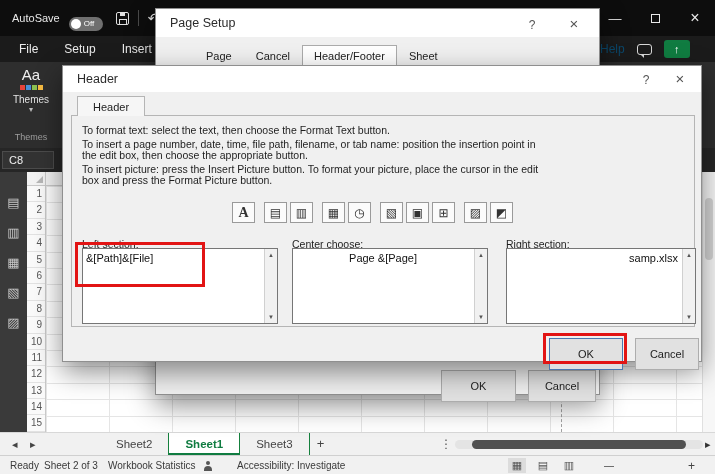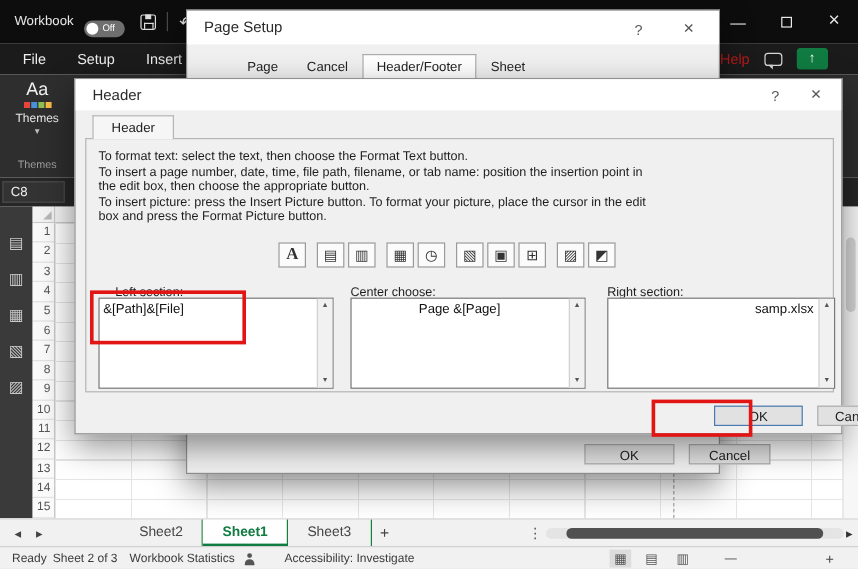--- a/index.html
+++ b/index.html
@@ -24,21 +24,21 @@
   .tb-btn.disabled{color:#6d6d6d;}
   .win-controls{position:absolute;right:0;top:0;height:36px;display:flex;z-index:6;}
   .win-btn{width:40px;height:36px;display:flex;align-items:center;justify-content:center;color:#e9e9e9;font-size:13px;}
   .max-square{width:9px;height:9px;border:1px solid #e9e9e9;display:inline-block;}
 
   
   .ribbon-tabs{position:absolute;left:0;top:36px;width:715px;height:26px;background:#1b1b1b;display:flex;align-items:center;padding-left:6px;z-index:4;}
   .r-tab{padding:5px 13px;color:#ececec;font-size:12px;white-space:nowrap;}
   .r-tab.active{font-weight:bold;}
   .help-cluster{position:absolute;top:36px;height:26px;right:0;width:115px;display:flex;align-items:center;gap:12px;z-index:4;}
-  .help-tab{color:#b91c1c;font-size:12px;}
+  .help-tab{color:#0c4a6e;font-size:12px;}
   .comment-icon{width:15px;height:11px;border:1.5px solid #d9d9d9;border-radius:3px;position:relative;}
   .comment-icon::after{content:"";position:absolute;left:2px;bottom:-4px;border-left:4px solid transparent;border-right:0 solid transparent;border-top:4px solid #d9d9d9;}
   .share-btn{width:26px;height:18px;background:var(--excel-green);border-radius:3px;color:#fff;font-size:11px;display:flex;align-items:center;justify-content:center;}
 
   
   .ribbon-body{position:absolute;left:0;top:62px;width:715px;height:86px;background:#2e2e2e;z-index:1;}
   .themes-btn{position:absolute;left:8px;top:5px;width:46px;height:62px;text-align:center;}
   .themes-aa{color:#f0f0f0;font-size:15px;line-height:16px;}
   .palette{display:flex;gap:1px;justify-content:center;margin-top:2px;}
   .palette span{width:5px;height:5px;display:inline-block;}
@@ -66,21 +66,21 @@
   .page-break{position:absolute;left:561px;top:186px;width:0;height:246px;border-left:1px dashed #a3a3a3;z-index:1;}
   .v-scroll{position:absolute;right:0;top:172px;width:13px;height:260px;background:#f7f7f7;border-left:1px solid #e0e0e0;z-index:1;}
   .v-thumb{position:absolute;left:2px;top:26px;width:8px;height:62px;background:#d4d4d4;border-radius:4px;}
 
   
   .dialog{position:absolute;background:#f0f0f0;border:1px solid #8f8f8f;box-shadow:0 10px 26px rgba(0,0,0,.45);}
   .dlg-title{position:absolute;left:0;top:0;right:0;height:28px;background:#fff;}
   .dlg-title-text{position:absolute;left:14px;top:7px;font-size:12.5px;color:#2b2b2b;}
   .dlg-x{position:absolute;top:5px;width:26px;height:20px;text-align:center;color:#555;font-size:15px;line-height:20px;}
   .dlg-q{position:absolute;top:7px;width:22px;height:18px;text-align:center;color:#555;font-size:12px;line-height:18px;}
-  .dlg-btn{position:absolute;height:17px;background:#e1e1e1;border:1px solid #adadad;font-size:11px;color:#222;text-align:center;line-height:19px;font-family:"Liberation Sans",sans-serif;margin-left:46px;}
+  .dlg-btn{position:absolute;height:32px;background:#e1e1e1;border:1px solid #adadad;font-size:11px;color:#222;text-align:center;line-height:19px;font-family:"Liberation Sans",sans-serif;}
   .dlg-btn.default{border-color:#4a78b0;}
 
   
   .ps-dialog{left:155px;top:8px;width:445px;height:387px;z-index:10;}
   .ps-tabs{position:absolute;left:38px;top:36px;display:flex;z-index:2;}
   .ps-tab{padding:4px 11px;font-size:11px;color:#222;border:1px solid transparent;height:21px;}
   .ps-tab.active{background:#fff;border-color:#ababab;border-bottom-color:#fff;}
   .ps-tabline{position:absolute;left:10px;right:10px;top:56px;border-top:1px solid #ababab;z-index:1;}
 
   
@@ -163,21 +163,21 @@
     </div>
   <div class="left-strip" id="left-strip" data-name="left-icon-strip">
       <div class="strip-icon" data-name="margins-icon">▤</div>
       <div class="strip-icon" data-name="orientation-icon">▥</div>
       <div class="strip-icon" data-name="size-icon">▦</div>
       <div class="strip-icon" data-name="print-area-icon">▧</div>
       <div class="strip-icon" data-name="breaks-icon">▨</div>
     </div>
 
   <div class="titlebar" data-name="title-bar">
-    <span class="tb-label" data-name="autosave-label">Workbook</span>
+    <span class="tb-label" data-name="autosave-label">AutoSave</span>
     <span class="autosave-toggle" data-name="autosave-toggle">
       <span class="knob" data-name="toggle-knob-icon"></span>
       <span class="state" data-name="autosave-state">Off</span>
     </span>
     <span class="save-icon" data-name="save-icon"></span>
     <span class="tb-sep" data-name="titlebar-divider"></span>
     <span class="tb-btn" data-name="undo-icon">↶</span>
     <span class="tb-btn disabled" data-name="redo-icon">↷</span>
   </div>
   <div class="win-controls" data-name="window-controls">
@@ -286,21 +286,21 @@
           <div class="tb-group" data-name="toolbar-group">
             <button class="tb-btn2" data-name="insert-picture-button">
               <span class="tb-glyph" data-name="insert-picture-icon">▨</span>
             </button>
             <button class="tb-btn2" data-name="format-picture-button">
               <span class="tb-glyph" data-name="format-picture-icon">◩</span>
             </button>
           </div>
         </div>
 
-      <span class="sect-label" style="left:24px;" data-name="left-section-label">Left section:</span>
+      <span class="sect-label" style="left:10px;" data-name="left-section-label">Left section:</span>
       <span class="sect-label" style="left:220px;" data-name="center-section-label">Center choose:</span>
       <span class="sect-label" style="left:434px;" data-name="right-section-label">Right section:</span>
 
       <div class="sect-box" style="left:10px;" data-name="left-section-input">
         <div class="sect-text" data-name="left-section-value">&amp;[Path]&amp;[File]</div>
         <div class="sect-scroll" data-name="left-section-scrollbar">
           <span class="sarr up" data-name="scroll-up-icon">▲</span>
           <span class="sarr down" data-name="scroll-down-icon">▼</span>
         </div>
       </div>

